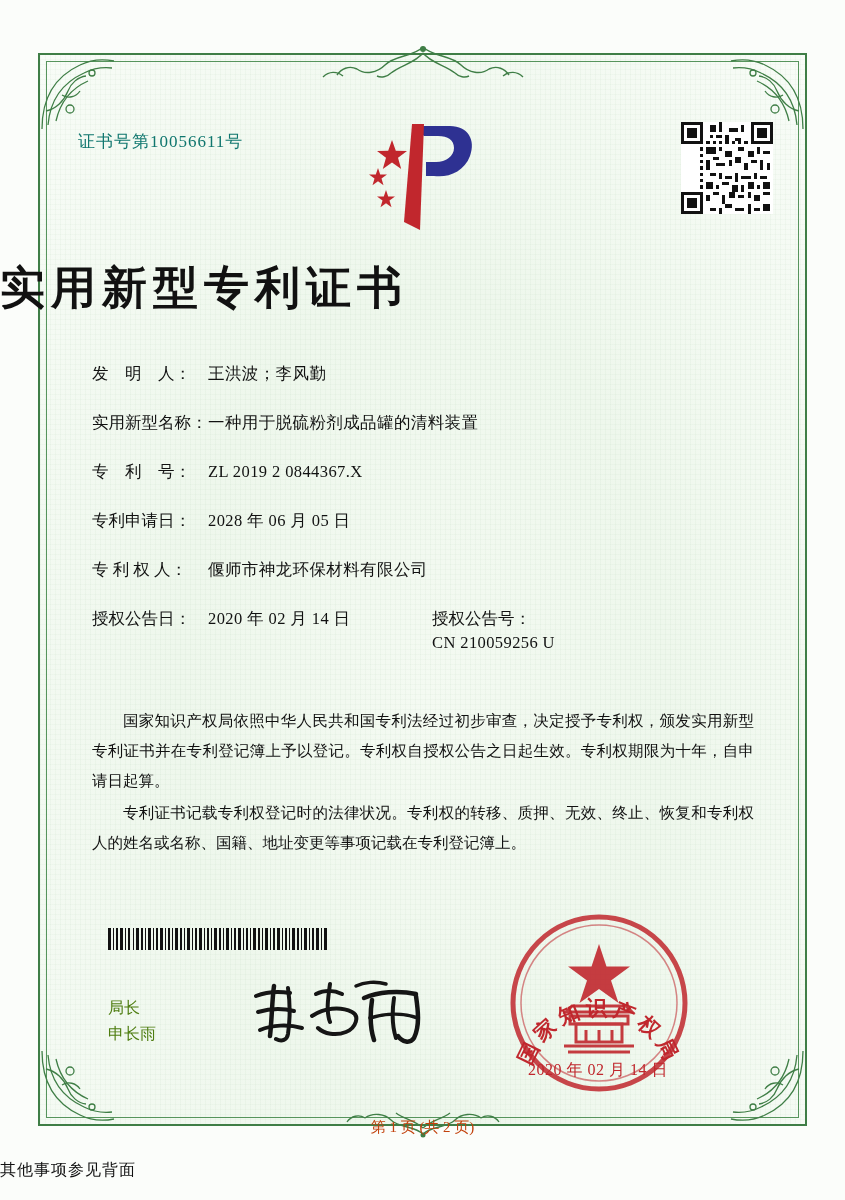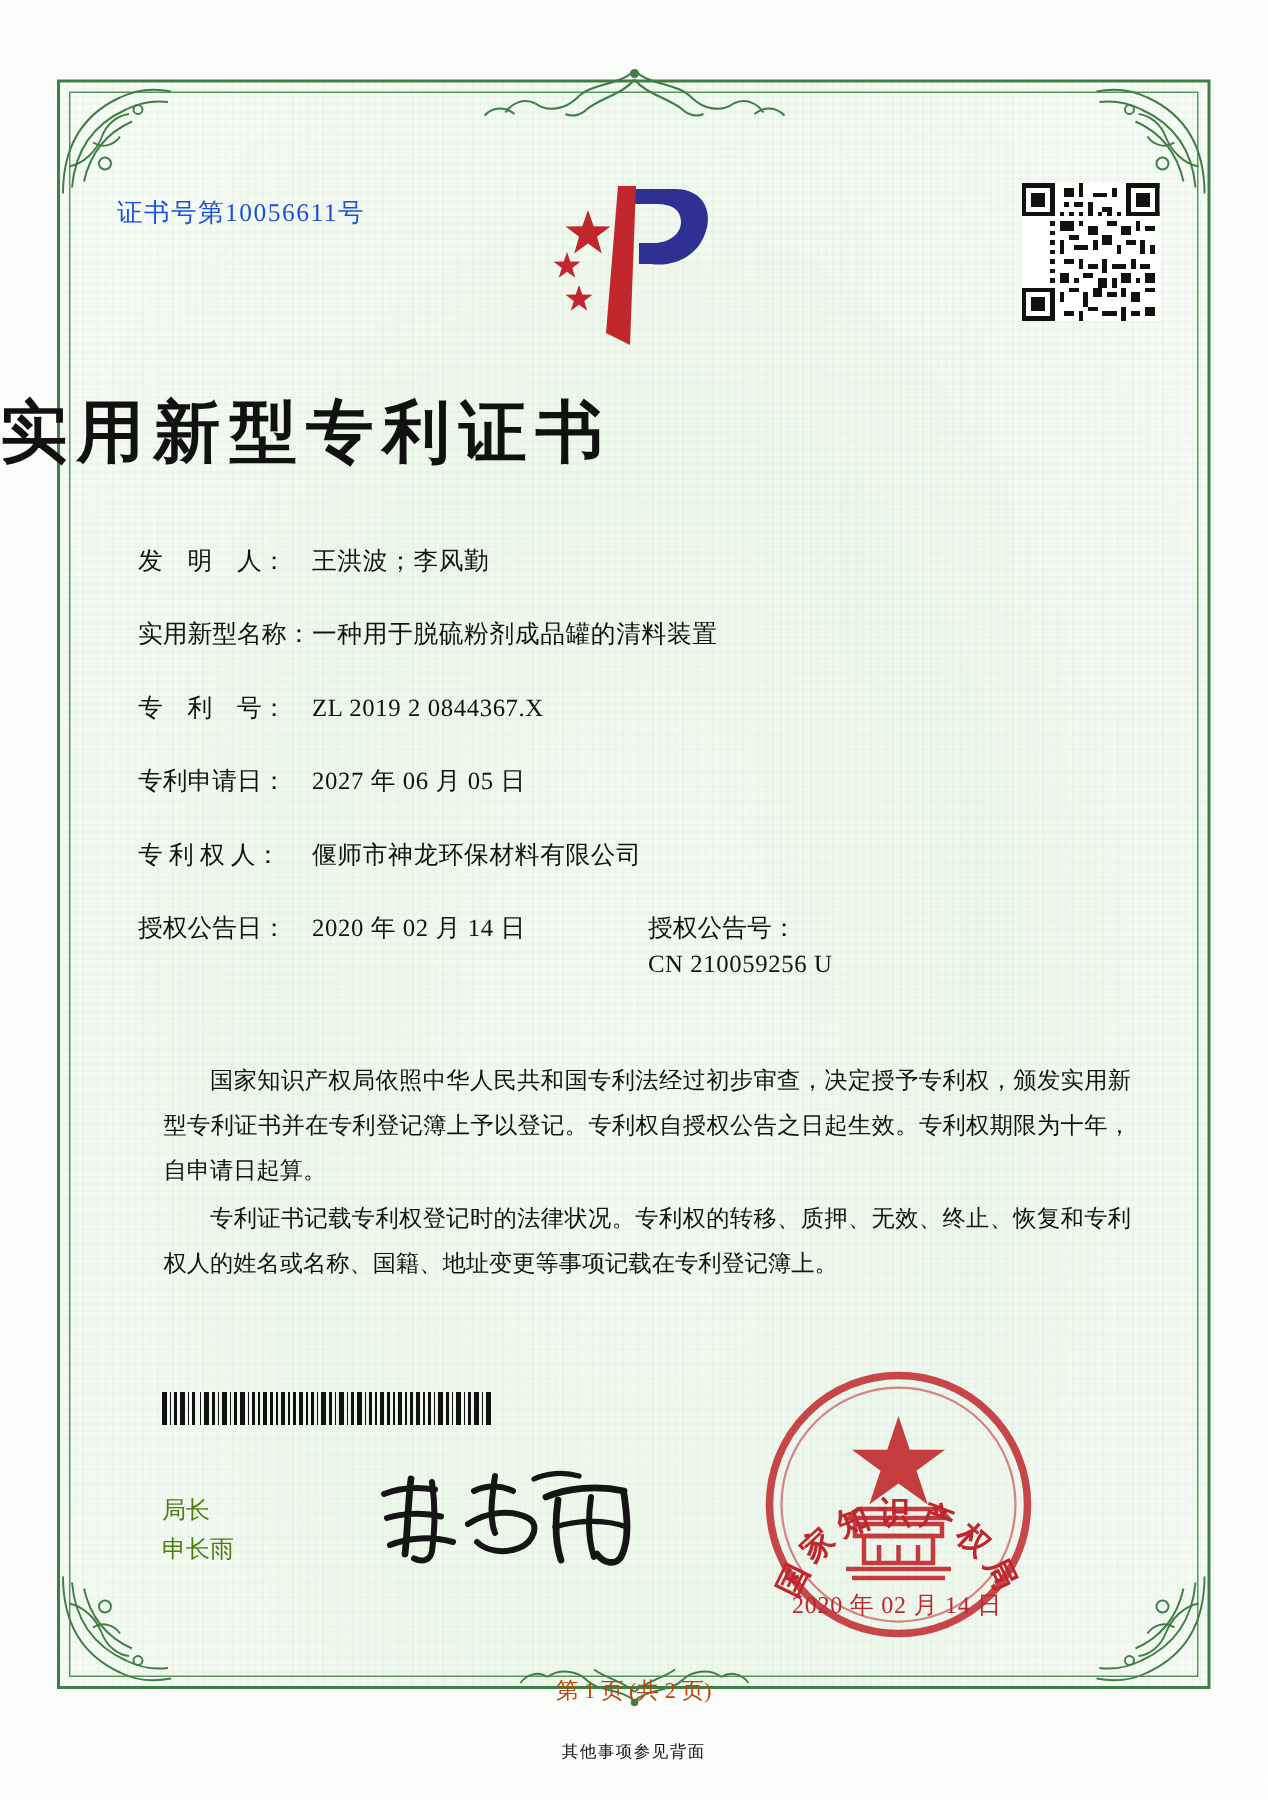--- a/index.html
+++ b/index.html
@@ -87,21 +87,21 @@
 
   .content {
     position: absolute;
     left: 0; top: 0; right: 0; bottom: 0;
   }
 
   .cert-number {
     position: absolute;
     left: 78px; top: 130px;
     font-size: 17px;
-    color: #1d4ed8;
+    color: #0f766e;
     letter-spacing: 1px;
     font-family: "Liberation Serif", serif;
   }
 
   
   .logo {
     position: absolute;
     left: 352px; top: 118px;
     width: 130px; height: 115px;
   }
@@ -168,21 +168,21 @@
   .paragraphs {
     position: absolute;
     left: 92px; top: 706px;
     width: 662px;
     font-size: 15.5px;
     line-height: 30px;
     color: #111;
     text-align: justify;
   }
   .paragraphs p {
-    margin: 0 0 2px 17px;
+    margin: 0 0 2px 0;
     text-indent: 2em;
   }
 
   
   .barcode {
     position: absolute;
     left: 108px; top: 928px;
     width: 222px; height: 22px;
   }
   .barcode svg { width: 222px; height: 22px; display:block; }
@@ -223,22 +223,21 @@
     position: absolute;
     left: 0; right: 0; top: 1118px;
     text-align: center;
     font-size: 15px;
     color: #c2410c;
   }
 
   .footer-note {
     position: absolute;
     left: 0; right: 0; top: 1160px;
-    text-align: center;
-    font-size: 11px;
+    font-size: 16px;
     color: #111;
     letter-spacing: 1px;
   }
 </style>
 </head>
 <body>
 
 <div class="page">
 
   <div class="frame-outer"></div>
@@ -446,21 +445,21 @@
         <span class="field-value">一种用于脱硫粉剂成品罐的清料装置</span>
       </div>
 
       <div class="field-row">
         <span class="field-label">专　利　号：</span>
         <span class="field-value">ZL 2019 2 0844367.X</span>
       </div>
 
       <div class="field-row">
         <span class="field-label">专利申请日：</span>
-        <span class="field-value">2027 年 06 月 05 日</span>
+        <span class="field-value">2028 年 06 月 05 日</span>
       </div>
 
       <div class="field-row">
         <span class="field-label">专 利 权 人：</span>
         <span class="field-value">偃师市神龙环保材料有限公司</span>
       </div>
 
 
       <div class="field-row dual">
         <span class="dual-left">

